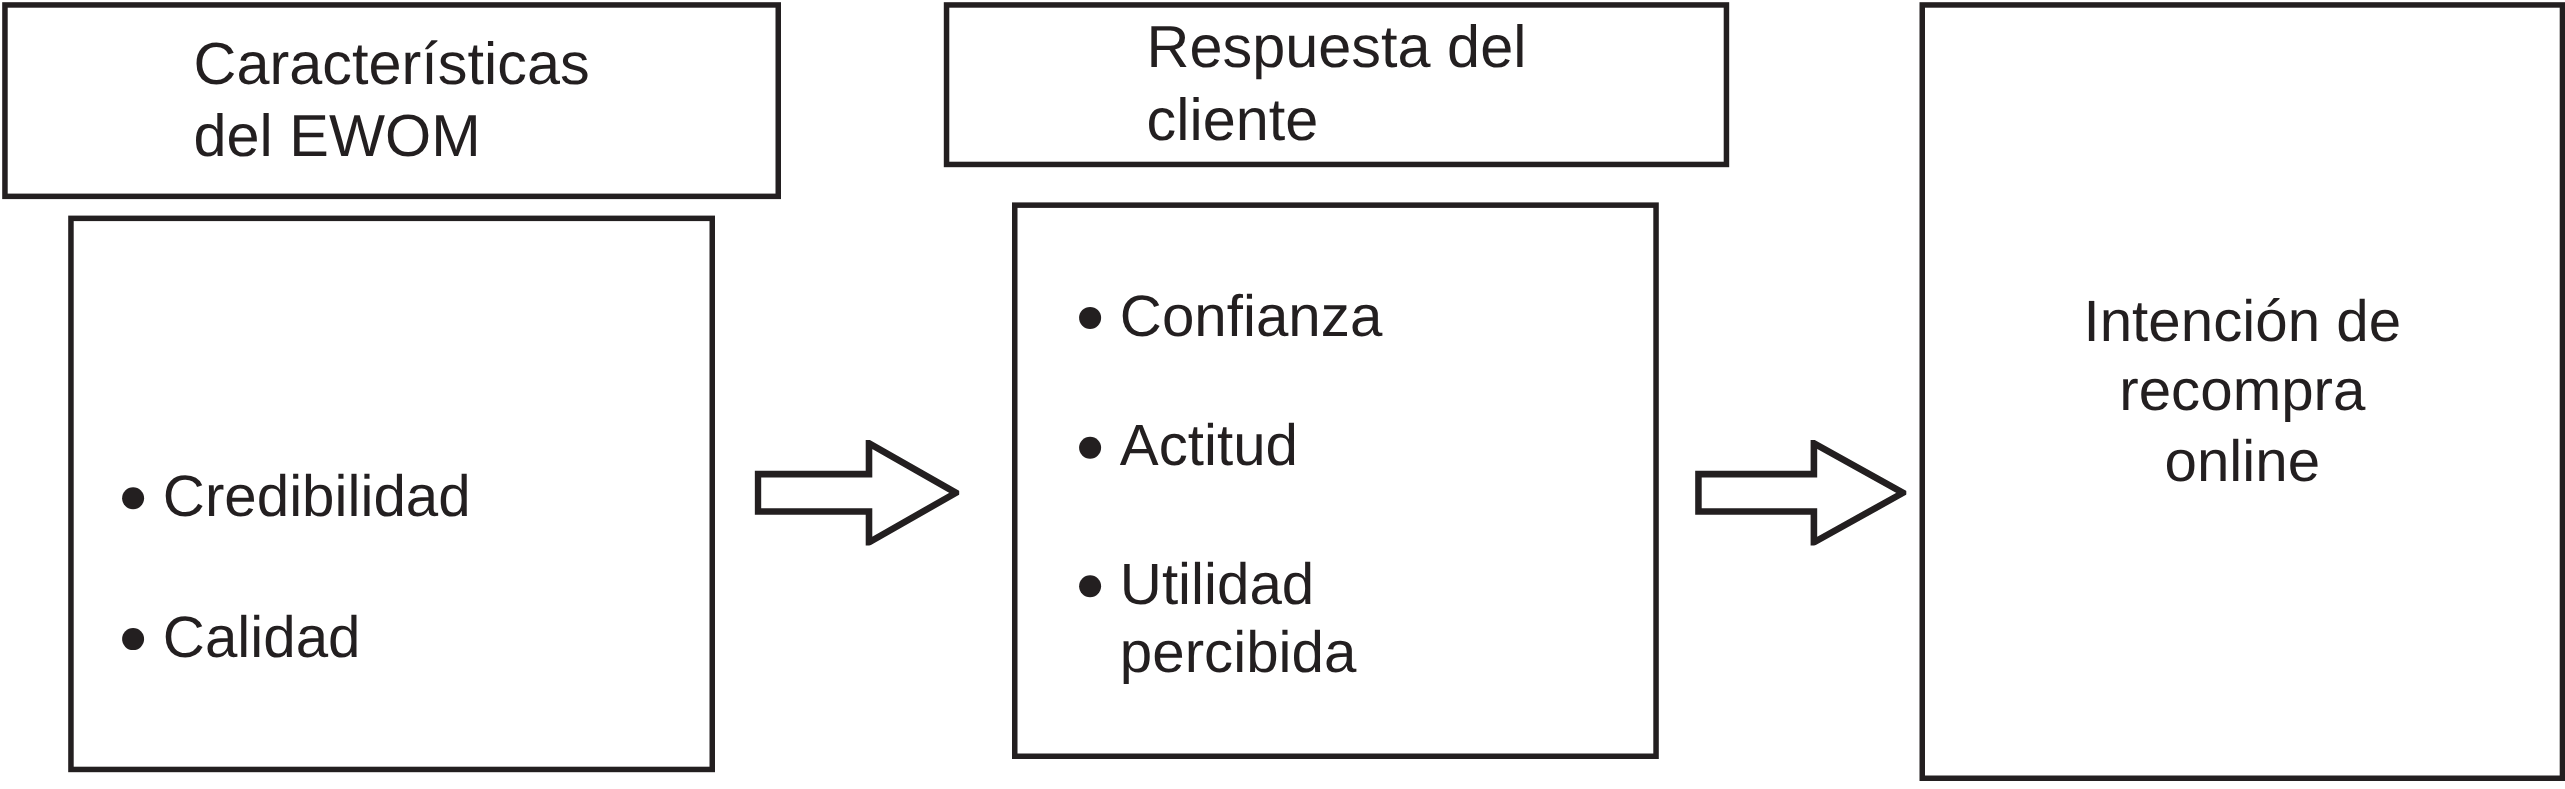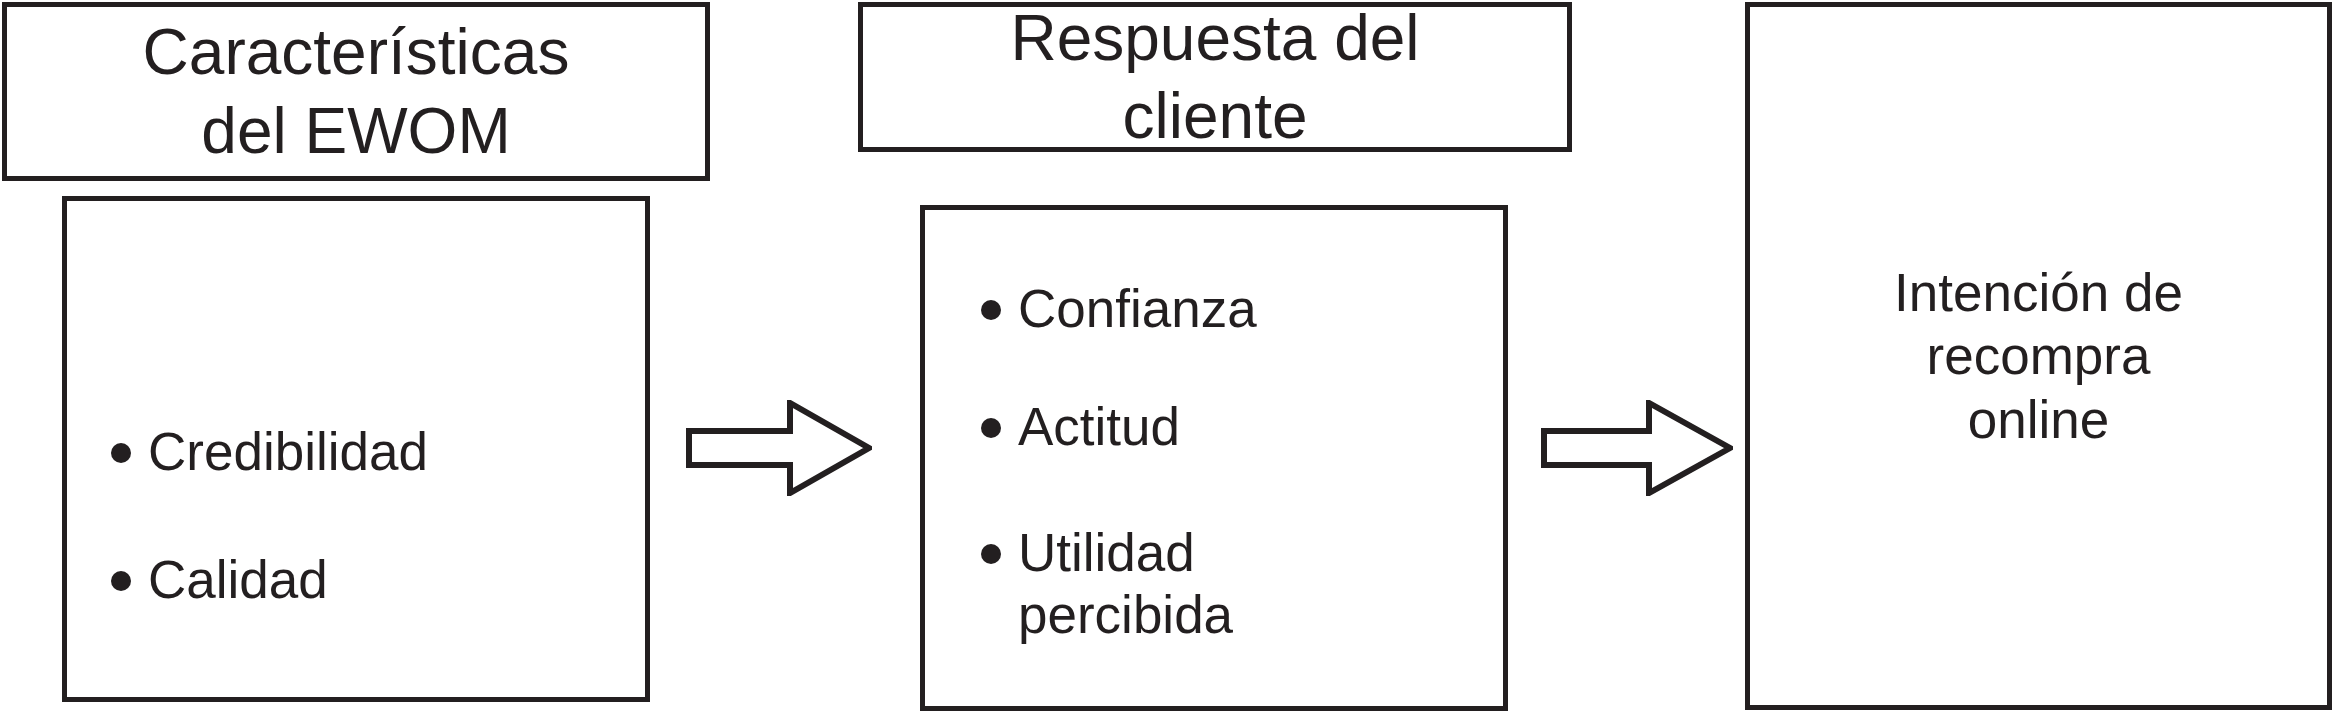--- a/index.html
+++ b/index.html
@@ -23,22 +23,22 @@
     box-sizing: border-box;
     background: #ffffff;
     border: 5px solid #231f20;
   }
   .header-box {
     display: flex;
     align-items: center;
     justify-content: center;
   }
   .header-text {
-    text-align: center;
-    font-size: 64px;
+    text-align: left;
+    font-size: 54px;
     line-height: 1.22;
     letter-spacing: 0px;
     white-space: pre-line;
   }
   .body-box {
     padding: 0;
   }
   .bullet-list {
     position: absolute;
     left: 0;
@@ -117,21 +117,21 @@
     <svg viewBox="0 0 186 96" preserveAspectRatio="none" aria-hidden="true">
       <polygon points="3,31 104,31 104,3 183,48 104,93 104,65 3,65" fill="#ffffff" stroke="#231f20" stroke-width="6" stroke-linejoin="miter"></polygon>
     </svg>
   </div>
 
   <div class="box header-box" style="left:858px; top:2px; width:714px; height:150px;">
     <div class="header-text">Respuesta del
 cliente</div>
   </div>
 
-  <div class="box body-box" style="left:920px; top:205px; width:588px; height:506px;">
+  <div class="box body-box" style="left:920px; top:184px; width:588px; height:506px;">
     <ul class="bullet-list">
       <li class="bullet-item" style="left:56px; top:68px;">
         <span class="bullet-dot"></span>
         <span class="bullet-label">Confianza</span>
       </li>
       <li class="bullet-item" style="left:56px; top:186px;text-align:center;">
         <span class="bullet-dot"></span>
         <span class="bullet-label">Actitud</span>
       </li>
       <li class="bullet-item" style="left:56px; top:312px;">

